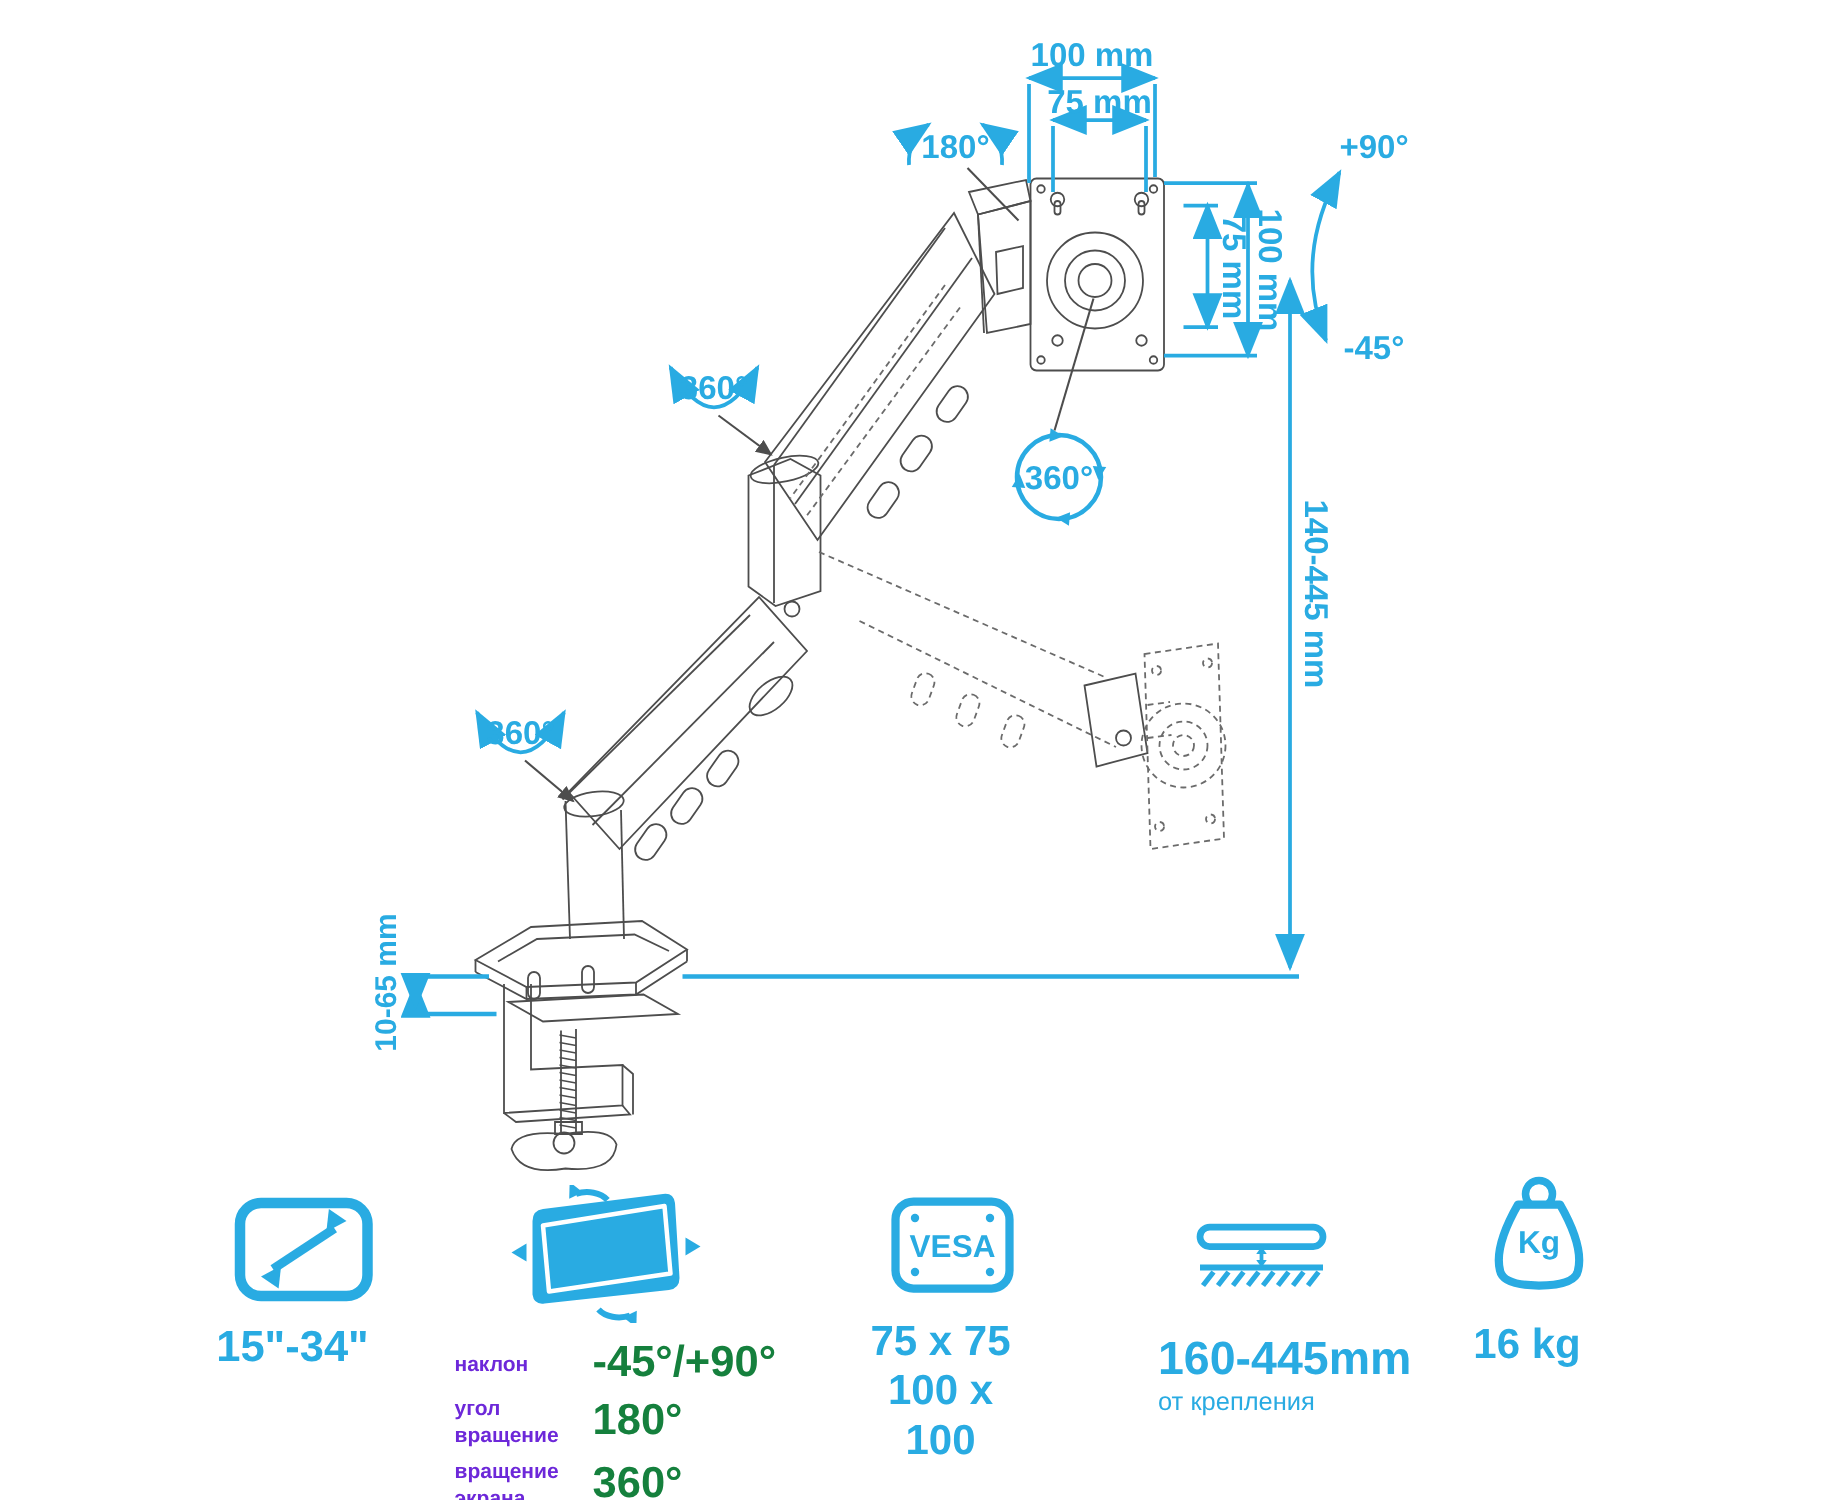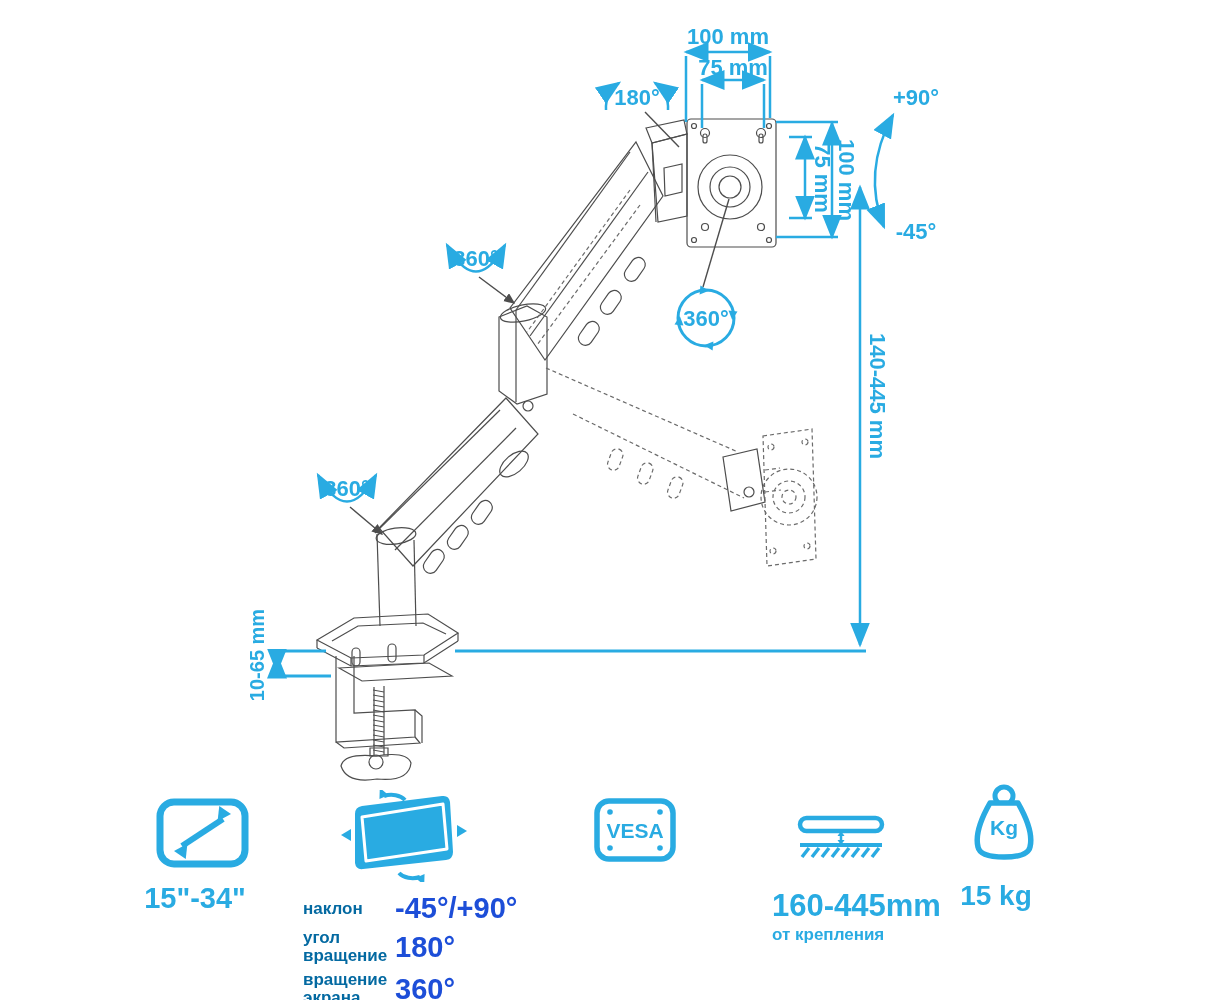--- a/index.html
+++ b/index.html
@@ -7,24 +7,24 @@
          font-family:"Liberation Sans",sans-serif;padding-left:24px;}
   .stage svg{display:block;}
   #diagram{position:absolute;left:0;top:0;}
   .dimtxt{fill:#29abe2;font-weight:bold;font-size:22px;font-family:"Liberation Sans",sans-serif;}
   .dimtxt-sm{fill:#29abe2;font-weight:bold;font-size:20px;font-family:"Liberation Sans",sans-serif;}
   .specs{position:absolute;left:0;top:0;width:1223px;height:1000px;}
   .spec{position:absolute;color:#29abe2;}
   .icon-wrap{display:flex;justify-content:flex-end;}
   .spec-value{color:#29abe2;font-weight:bold;font-size:29px;line-height:1.1;}
   .spec-value.center{text-align:center;}
-  .spec-sub{color:#29abe2;font-weight:bold;font-size:17px;line-height:1.1;margin-top:3px;}
+  .spec-sub{color:#29abe2;font-weight:normal;font-size:17px;line-height:1.1;margin-top:3px;}
   .angles-grid{display:grid;grid-template-columns:92px auto;row-gap:6px;margin-top:12px;align-items:center;}
-  .angles-label{color:#0369a1;font-weight:bold;font-size:17px;line-height:18px;}
-  .angles-value{color:#1d4ed8;font-weight:bold;font-size:29px;line-height:1.0;}
+  .angles-label{color:#6d28d9;font-weight:bold;font-size:14px;line-height:18px;}
+  .angles-value{color:#15803d;font-weight:bold;font-size:29px;line-height:1.0;}
   .vesa-lines{text-align:center;font-weight:bold;font-size:28px;line-height:1.18;margin-top:14px;}
 </style>
 </head>
 <body>
 
 <div class="stage">
 
 <svg id="diagram" width="1223" height="1000" viewBox="0 0 1223 1000">
   <defs>
     <marker id="ac" markerWidth="11" markerHeight="9" refX="9" refY="4" orient="auto">
@@ -258,42 +258,46 @@
     <div class="icon-wrap">
       <svg width="84" height="66" viewBox="0 0 84 66">
         <rect x="4" y="4" width="76" height="58" rx="12" fill="none" stroke="#29abe2" stroke-width="5.5"></rect>
         <circle cx="17" cy="15" r="2.8" fill="#29abe2"></circle>
             <circle cx="67" cy="15" r="2.8" fill="#29abe2"></circle>
         <circle cx="17" cy="51" r="2.8" fill="#29abe2"></circle>
             <circle cx="67" cy="51" r="2.8" fill="#29abe2"></circle>
         <text x="42" y="41" text-anchor="middle" fill="#29abe2" font-size="21" font-weight="bold" font-family="Liberation Sans, sans-serif">VESA</text>
       </svg>
     </div>
+    <div class="vesa-lines">
+      <div>75 x 75</div>
+      <div>100 x 100</div>
+    </div>
   </div>
 
   <div class="spec" style="left:772px;top:800px;width:175px;">
     <div style="margin-left:25px;width:88px;margin-top:15px;">
       <svg width="88" height="46" viewBox="0 0 88 46">
         <rect x="3" y="3" width="82" height="13" rx="6.5" fill="none" stroke="#29abe2" stroke-width="4.5"></rect>
         <line x1="3" y1="30" x2="85" y2="30" stroke="#29abe2" stroke-width="4"></line>
         <path d="M12,33 l-7,9 M22,33 l-7,9 M32,33 l-7,9 M42,33 l-7,9 M52,33 l-7,9 M62,33 l-7,9 M72,33 l-7,9 M82,33 l-7,9" stroke="#29abe2" stroke-width="3.5"></path>
         <line x1="44" y1="19" x2="44" y2="27" stroke="#29abe2" stroke-width="2.5"></line>
         <polygon points="44,16 40.5,21 47.5,21" fill="#29abe2"></polygon>
         <polygon points="44,30 40.5,25 47.5,25" fill="#29abe2"></polygon>
       </svg>
     </div>
     <div class="spec-value" style="margin-top:28px;font-size:31px;">160-445mm</div>
     <div class="spec-sub">от крепления</div>
   </div>
 
-  <div class="spec" style="left:946px;top:783px;width:100px;">
+  <div class="spec" style="left:968px;top:783px;width:100px;">
     <div class="icon-wrap">
       <svg width="84" height="88" viewBox="0 0 84 88">
         <circle cx="42" cy="13" r="9" fill="none" stroke="#29abe2" stroke-width="5"></circle>
         <path d="M28,20 L56,20 Q72,48 68,64 Q66,74 42,74 Q18,74 16,64 Q12,48 28,20 Z" fill="#ffffff" stroke="#29abe2" stroke-width="5.5" stroke-linejoin="round"></path>
         <text x="42" y="52" text-anchor="middle" fill="#29abe2" font-size="21" font-weight="bold" font-family="Liberation Sans, sans-serif">Kg</text>
       </svg>
     </div>
-    <div class="spec-value center" style="margin-top:10px;font-size:28px;">15 kg</div>
+    <div class="spec-value center" style="margin-top:10px;font-size:28px;">16 kg</div>
   </div>
 
 </div>
 </div>
 
 </body></html>

